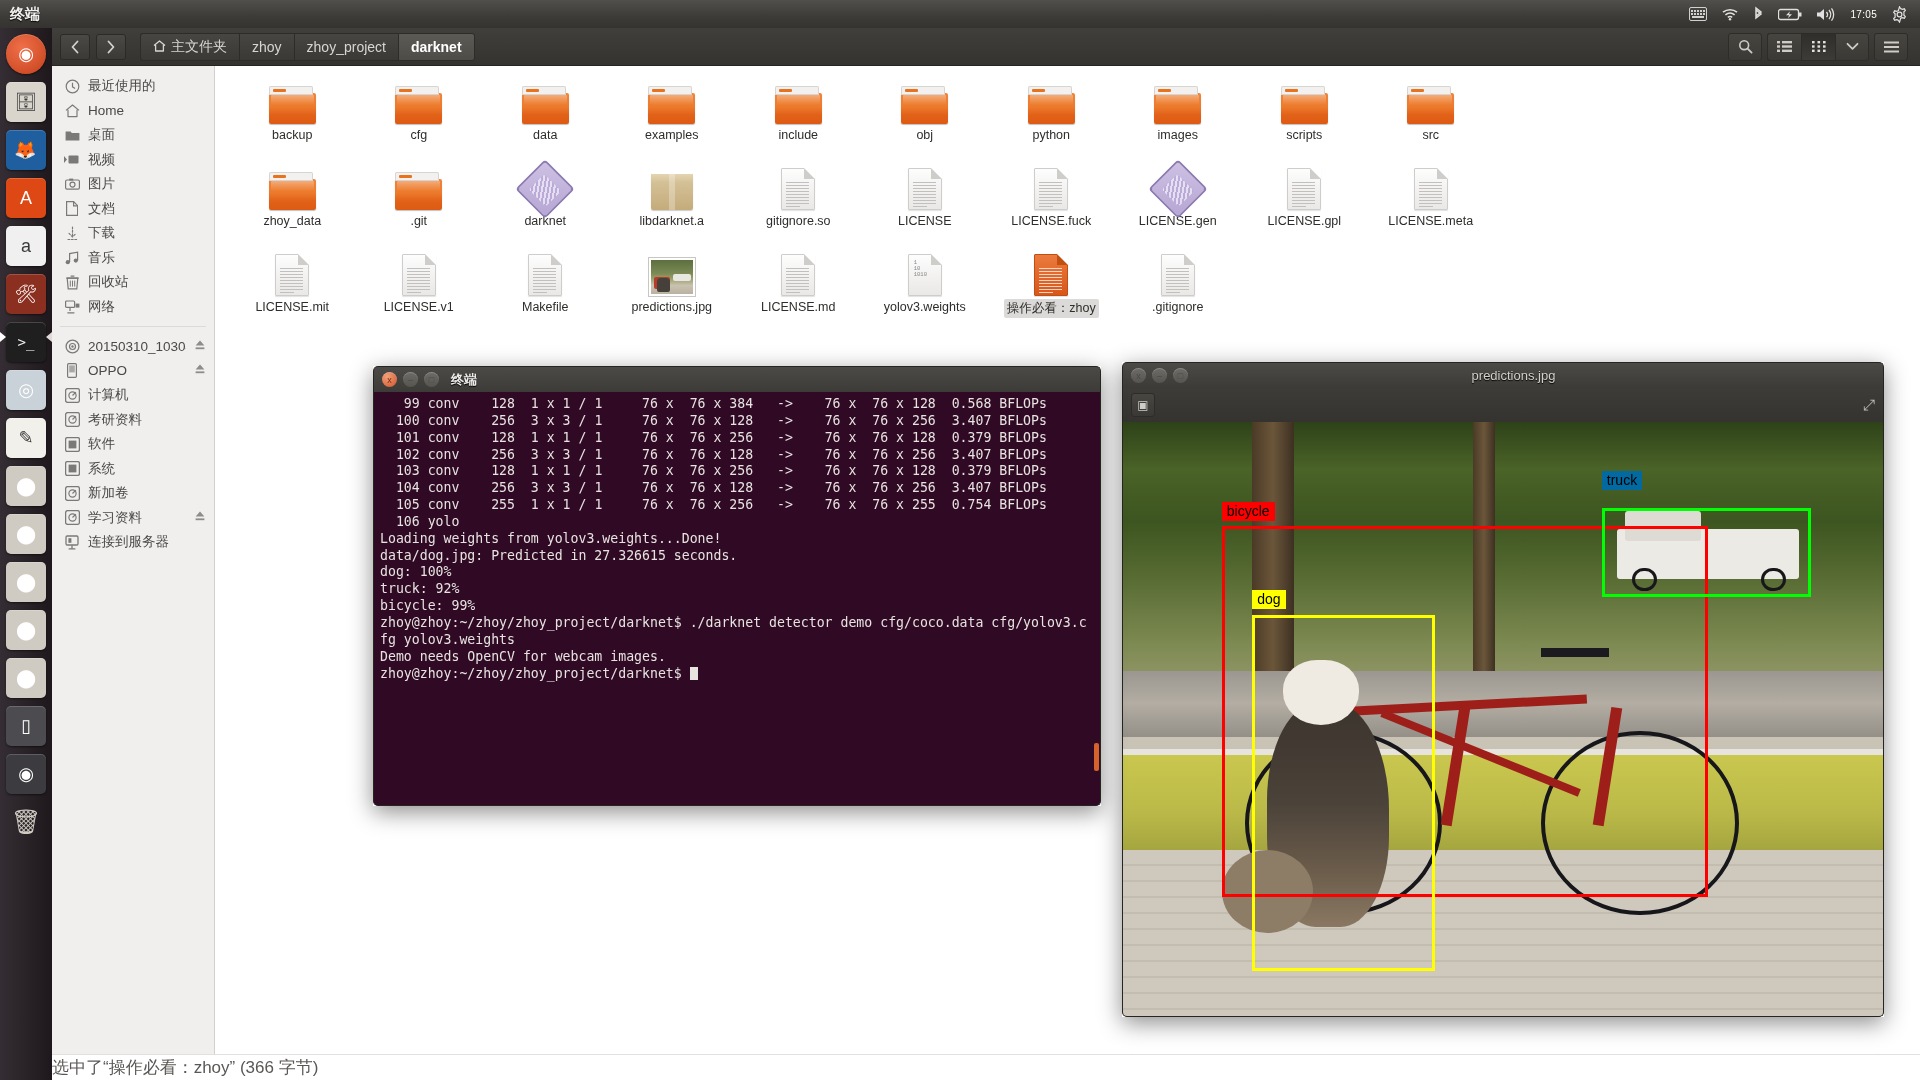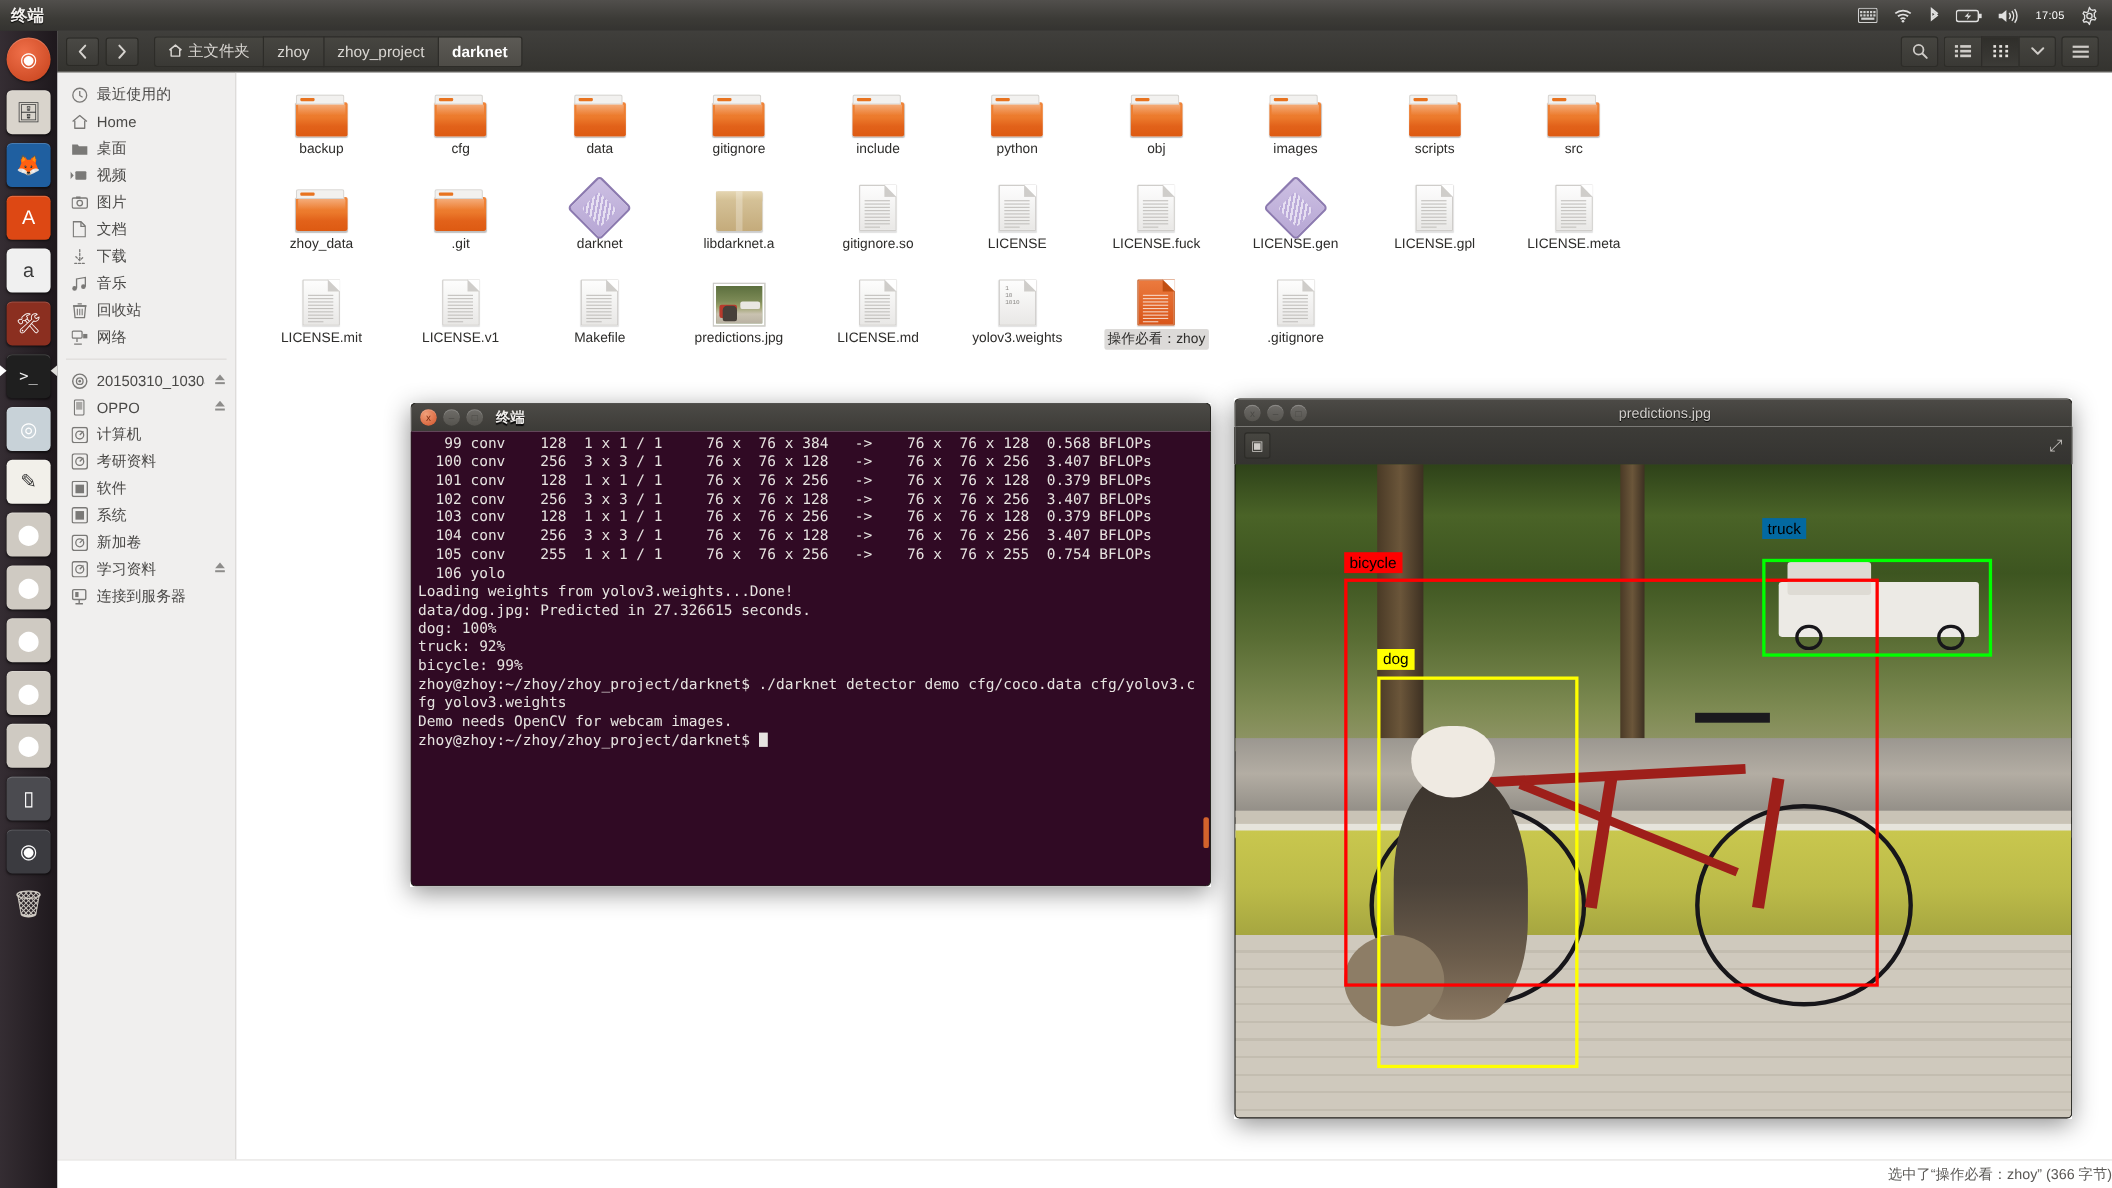--- a/index.html
+++ b/index.html
@@ -182,21 +182,21 @@
   .p-dog{ position:absolute; border-radius:44% 48% 40% 40%; }
   .p-truck{ position:absolute; background:#eceae5; border-radius:3px; }
 
   .bbox{ position:absolute; border-width:3px; border-style:solid; }
   .blabel{ position:absolute; font-size:14px; font-family:"Liberation Sans",sans-serif;
     color:#000; padding:1px 5px 2px 5px; white-space:nowrap; }
 
   
   #statusbar{ position:absolute; left:52px; bottom:0; width:1868px; height:26px;
     background:#fff; border-top:1px solid #e2e0de; display:flex; align-items:center;
-    justify-content:flex-end; font-size:13px; color:#5a5855; z-index:30;}
+    padding-right:18px; font-size:17px; color:#5a5855; z-index:30;}
 </style>
 </head>
 <body>
 
 <div id="top-panel">
   <div id="panel-title">终端</div>
   <div id="panel-right">
     <span class="ind">
       <svg width="18" height="14" viewBox="0 0 18 14">
           <rect x="0.5" y="0.5" width="17" height="13" rx="1.5" fill="none" stroke="#ddd"></rect>
@@ -628,21 +628,21 @@
           <div class="fitem">
             <div class="fico">
               <div class="folder">
                 <div class="bd"></div>
                 <div class="tab">
                   <b></b>
                 </div>
                 <div class="gl"></div>
               </div>
             </div>
-            <div class="fname">gitignore</div>
+            <div class="fname">examples</div>
           </div>
           <div class="fitem">
             <div class="fico">
               <div class="folder">
                 <div class="bd"></div>
                 <div class="tab">
                   <b></b>
                 </div>
                 <div class="gl"></div>
               </div>
@@ -652,33 +652,33 @@
           <div class="fitem">
             <div class="fico">
               <div class="folder">
                 <div class="bd"></div>
                 <div class="tab">
                   <b></b>
                 </div>
                 <div class="gl"></div>
               </div>
             </div>
+            <div class="fname">obj</div>
+          </div>
+          <div class="fitem">
+            <div class="fico">
+              <div class="folder">
+                <div class="bd"></div>
+                <div class="tab">
+                  <b></b>
+                </div>
+                <div class="gl"></div>
+              </div>
+            </div>
             <div class="fname">python</div>
-          </div>
-          <div class="fitem">
-            <div class="fico">
-              <div class="folder">
-                <div class="bd"></div>
-                <div class="tab">
-                  <b></b>
-                </div>
-                <div class="gl"></div>
-              </div>
-            </div>
-            <div class="fname">obj</div>
           </div>
           <div class="fitem">
             <div class="fico">
               <div class="folder">
                 <div class="bd"></div>
                 <div class="tab">
                   <b></b>
                 </div>
                 <div class="gl"></div>
               </div>

